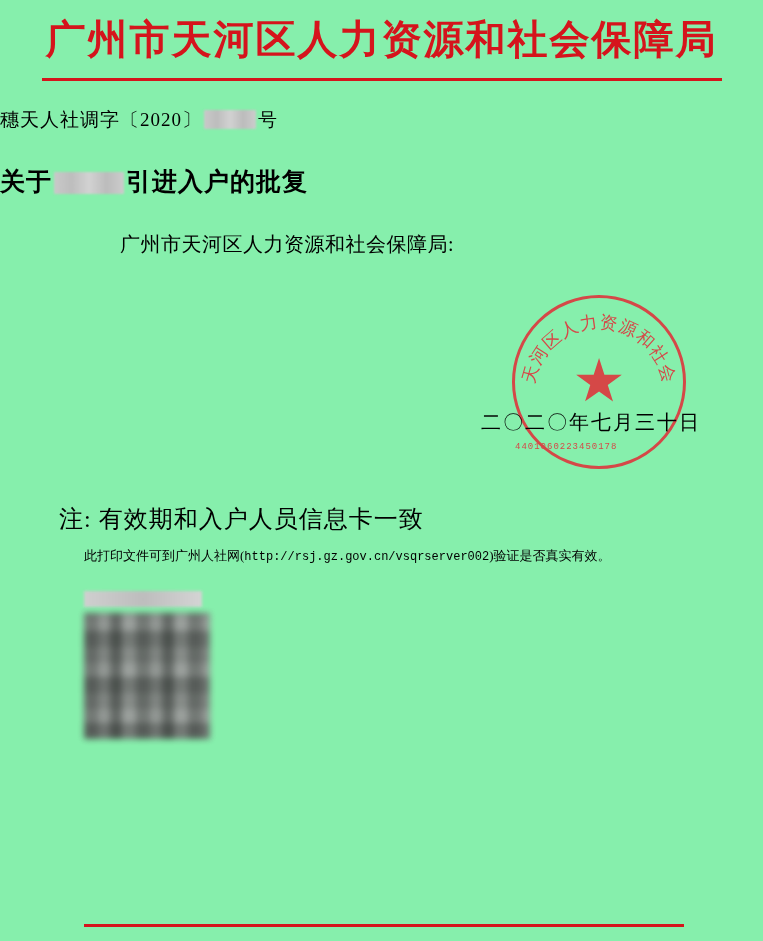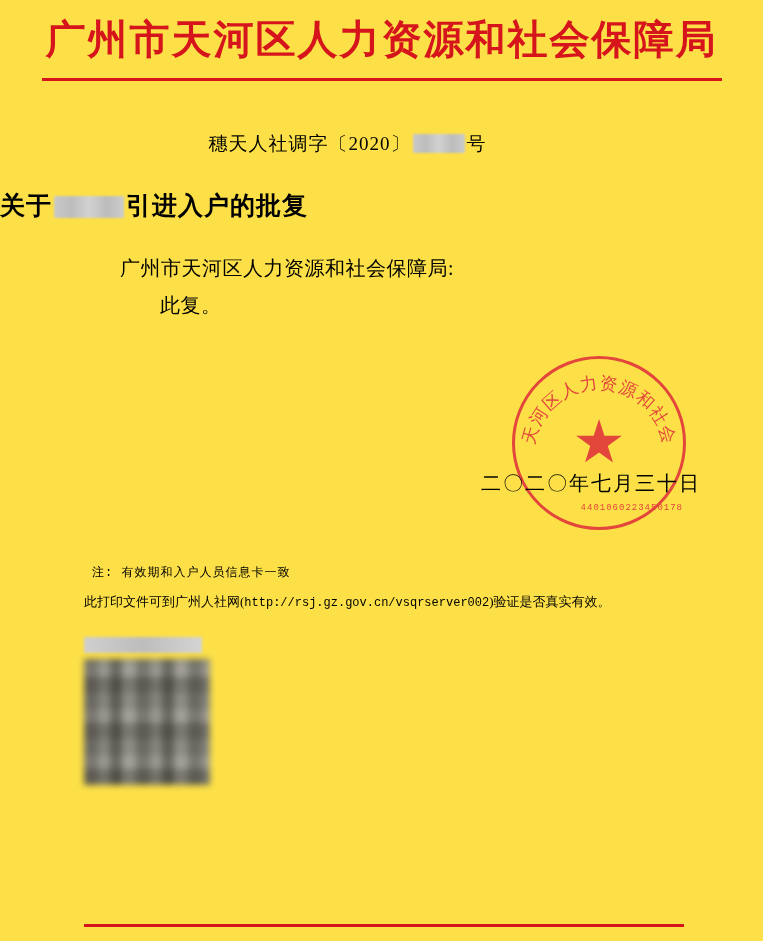--- a/index.html
+++ b/index.html
@@ -9,21 +9,21 @@
   }
   body {
     font-family: "Liberation Serif", "DejaVu Serif", serif;
     color: #000000;
   }
   .page {
     position: relative;
     width: 763px;
     height: 941px;
     margin: 0 auto;
-    background: #fde047;
+    background: #86efac;
     overflow: hidden;
   }
 
   
   .doc-header {
     padding-top: 18px;
     text-align: center;
   }
   .doc-header-title {
     font-family: "Liberation Serif", "DejaVu Serif", serif;
@@ -36,23 +36,23 @@
   }
   .header-rule {
     width: 680px;
     height: 3px;
     background: #d5141c;
     margin: 16px auto 0 auto;
   }
 
   
   .doc-number-row {
-    margin-top: 50px;
+    margin-top: 26px;
     padding-right: 68px;
-    text-align: center;
+    text-align: left;
     font-size: 19px;
     letter-spacing: 1px;
   }
   .doc-number-row .redact {
     display: inline-block;
     vertical-align: -3px;
     width: 52px;
     height: 19px;
     margin: 0 2px;
   }
@@ -139,40 +139,39 @@
     fill: #e0313a;
     font-family: "Liberation Serif", "DejaVu Serif", serif;
     font-size: 17px;
     letter-spacing: 1px;
   }
   .seal-bottom-code {
     position: absolute;
     left: 0;
     bottom: 14px;
     width: 100%;
-    text-align: right;
+    text-align: left;
     font-size: 9px;
     color: #e0313a;
     letter-spacing: 1px;
     font-family: "Liberation Mono", "DejaVu Sans Mono", monospace;
   }
   .doc-date {
     position: absolute;
     right: 62px;
     top: 136px;
     font-size: 20px;
     letter-spacing: 2px;
   }
 
   
   .doc-note {
-    margin: 0 92px;
-    font-size: 12px;
-    letter-spacing: 1px;
-    font-family: Liberation Mono, monospace;
+    margin: 0 59px;
+    font-size: 24px;
+    letter-spacing: 1px;
   }
   .doc-verify {
     margin: 12px 84px 16px 84px;
     font-size: 13px;
     letter-spacing: 0;
   }
   .doc-verify .url {
     font-family: "Liberation Mono", "DejaVu Sans Mono", monospace;
     font-size: 12px;
   }
@@ -223,21 +222,20 @@
   <div class="doc-number-row">
     <span>穗天人社调字〔2020〕</span><span class="redact"></span><span>号</span>
   </div>
 
   <div class="doc-subject">
     <span>关于</span><span class="redact"></span><span>引进入户的批复</span>
   </div>
 
   <div class="doc-body">
     <p>广州市天河区人力资源和社会保障局:</p>
-    <p class="indent">此复。</p>
   </div>
 
   <div class="seal-area">
     <div class="seal">
       <div class="seal-arc-text">
         <svg viewBox="0 0 162 162" aria-hidden="true">
           <path id="sealArc" d="M 18,92 A 63,63 0 1 1 144,92" fill="none"></path>
           <text text-anchor="middle">
             <textPath href="#sealArc" startOffset="50%">广州市天河区人力资源和社会保障局</textPath>
           </text>

